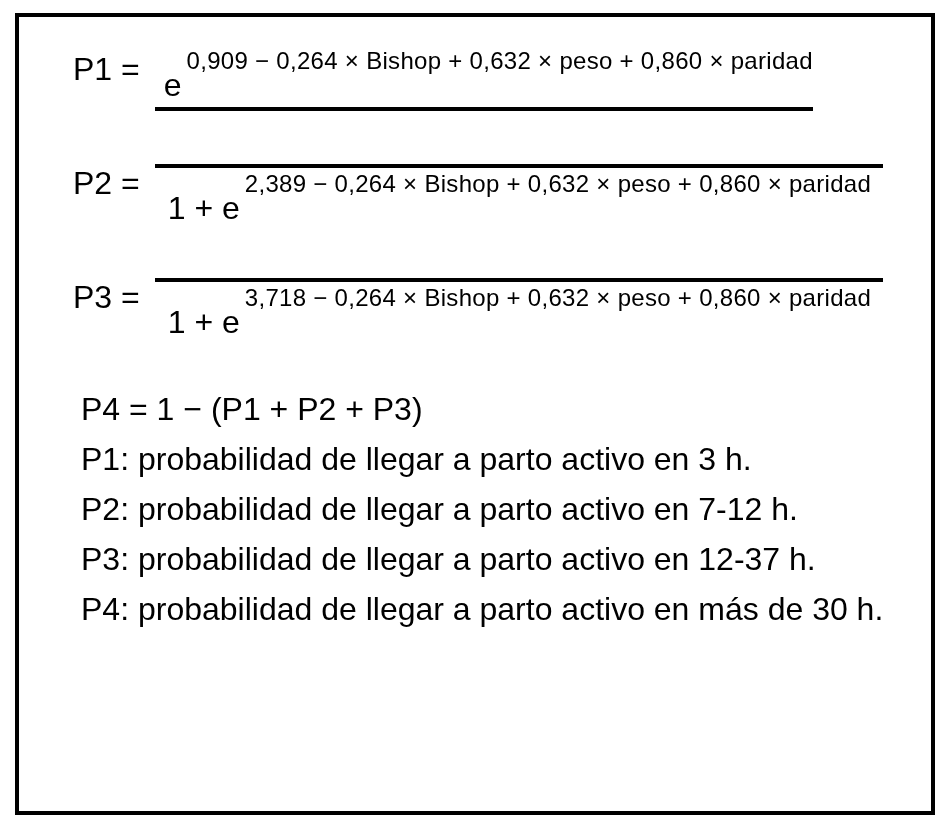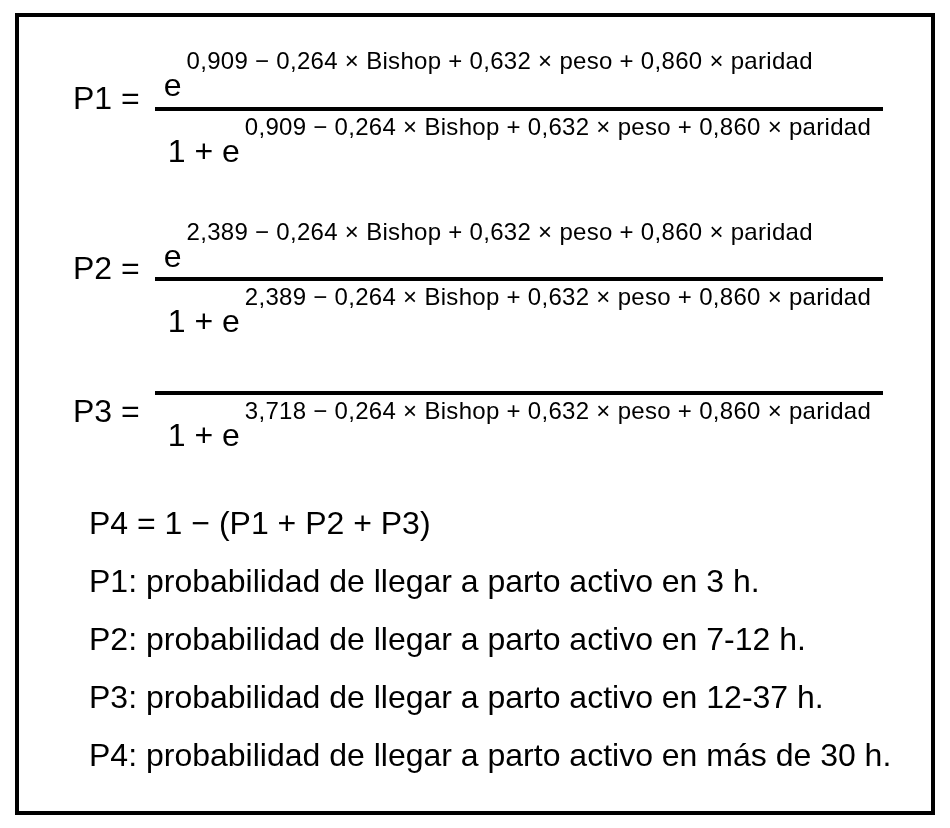--- a/index.html
+++ b/index.html
@@ -38,58 +38,56 @@
   }
   .fraction {
     display: flex;
     flex-direction: column;
   }
   .frac-num, .frac-den {
     font-size: 32px;
     line-height: 1.15;
     white-space: nowrap;
   }
-  .frac-num { padding-left: 9px; }
+  .frac-num { padding-left: 9px; text-align: right; }
   .frac-den { padding-left: 13px; padding-right: 12px; }
   .fsup {
     font-size: 24px;
     vertical-align: 27px;
     margin-left: 5px;
     letter-spacing: 0.3px;
   }
   .frac-bar {
     height: 4px;
     background: #000000;
     margin: 3px 0 2px 0;
   }
   .text-block {
     margin-top: 30px;
     font-size: 32px;
     line-height: 42px;
   }
-  .text-block p { margin: 16px; white-space: nowrap; }
+  .text-block p { margin: 8px; white-space: nowrap; }
 </style>
 </head>
 <body>
 
 <div class="frame">
 
   <div class="formula-row">
     <span class="flabel">P1 =</span>
     <div class="fraction">
       <div class="frac-num"><span>e</span><span class="fsup">0,909 − 0,264 × Bishop + 0,632 × peso + 0,860 × paridad</span></div>
       <div class="frac-bar"></div>
-      <div class="frac-den"><span>1 + e</span><span class="fsup">0,909 − 0,264 × Bishop + 0,632 × peso + 0,860 × paridad</span></div>
     </div>
   </div>
 
   <div class="formula-row">
     <span class="flabel">P2 =</span>
     <div class="fraction">
-      <div class="frac-num"><span>e</span><span class="fsup">2,389 − 0,264 × Bishop + 0,632 × peso + 0,860 × paridad</span></div>
       <div class="frac-bar"></div>
       <div class="frac-den"><span>1 + e</span><span class="fsup">2,389 − 0,264 × Bishop + 0,632 × peso + 0,860 × paridad</span></div>
     </div>
   </div>
 
   <div class="formula-row">
     <span class="flabel">P3 =</span>
     <div class="fraction">
       <div class="frac-bar"></div>
       <div class="frac-den"><span>1 + e</span><span class="fsup">3,718 − 0,264 × Bishop + 0,632 × peso + 0,860 × paridad</span></div>

